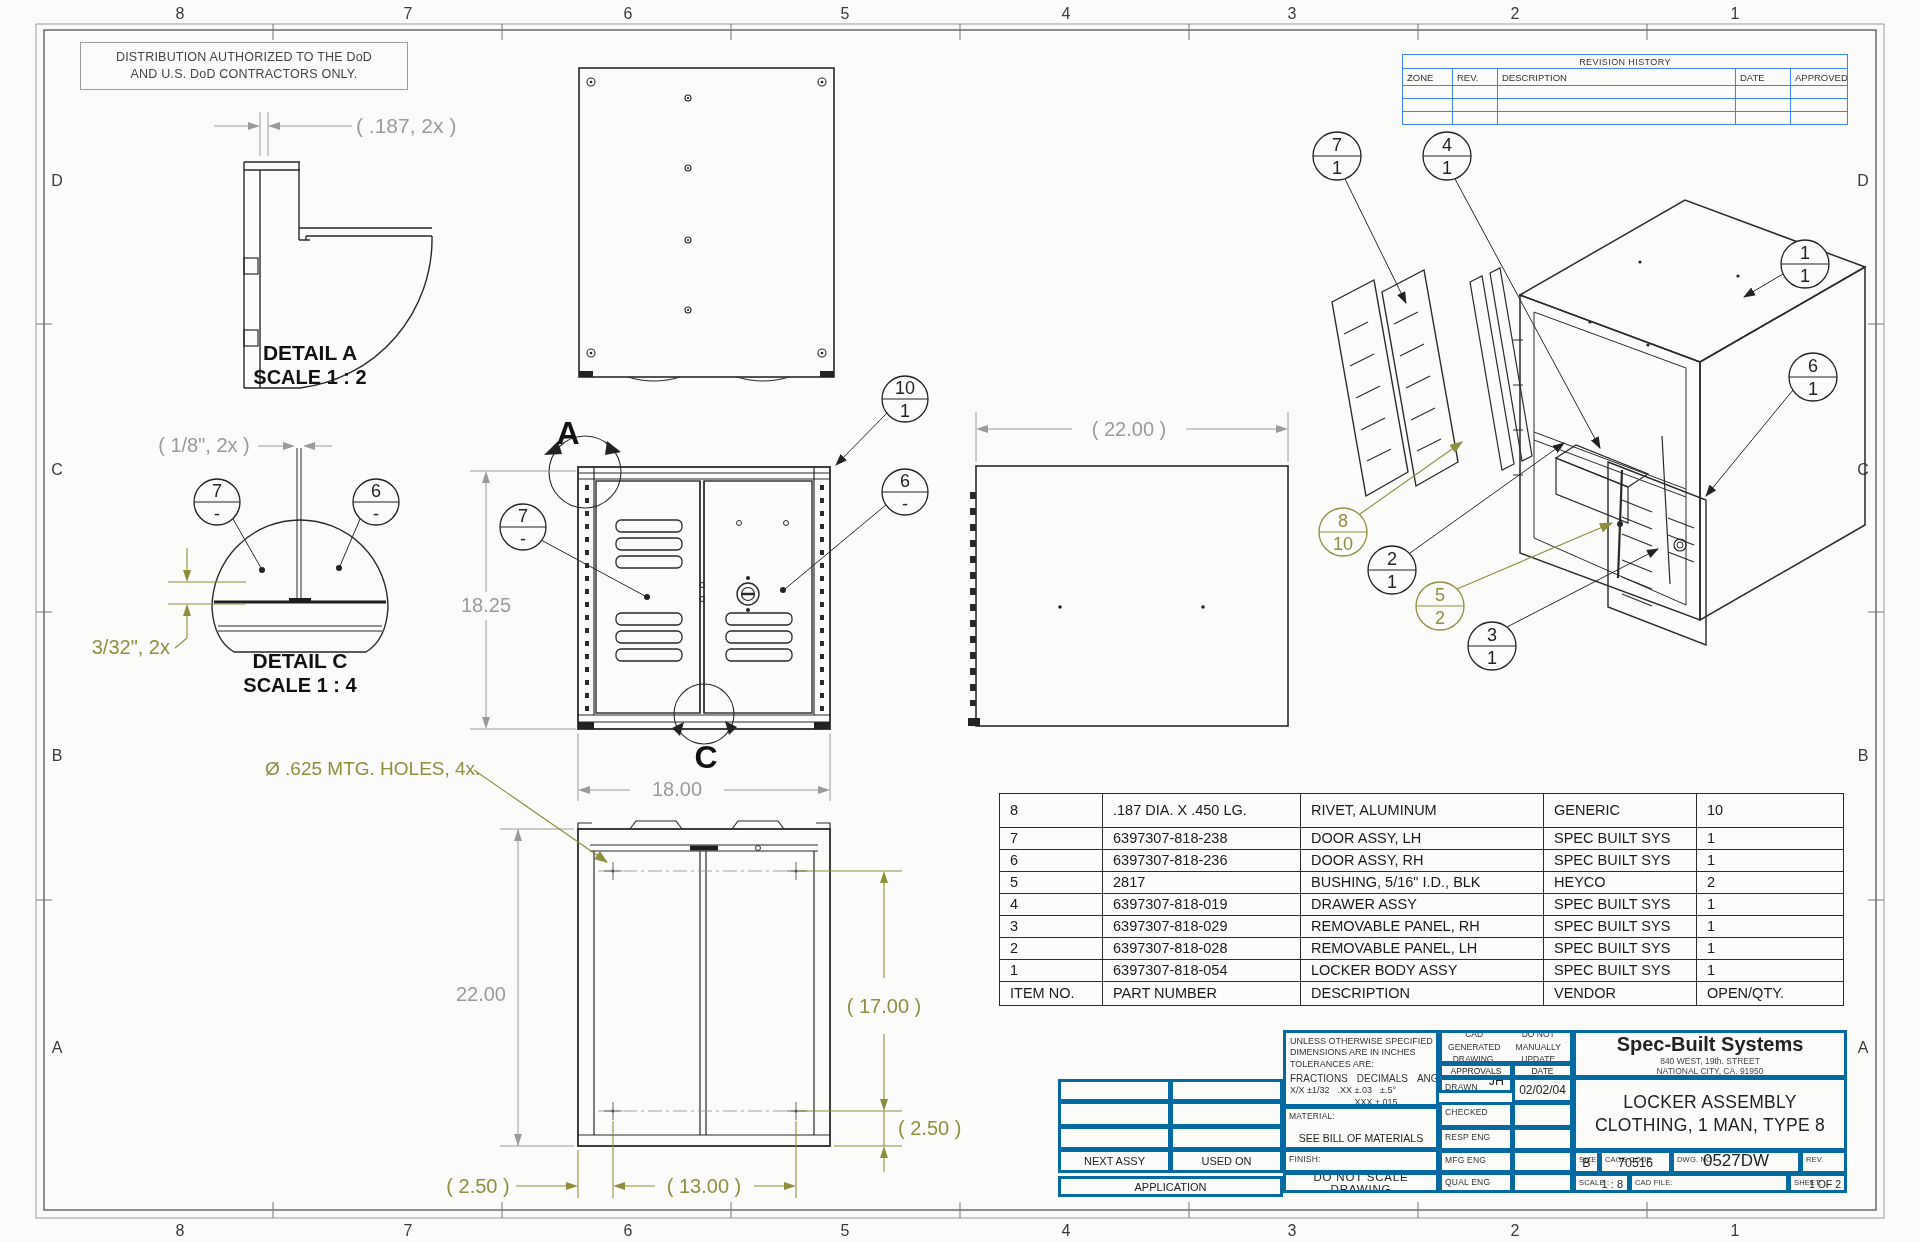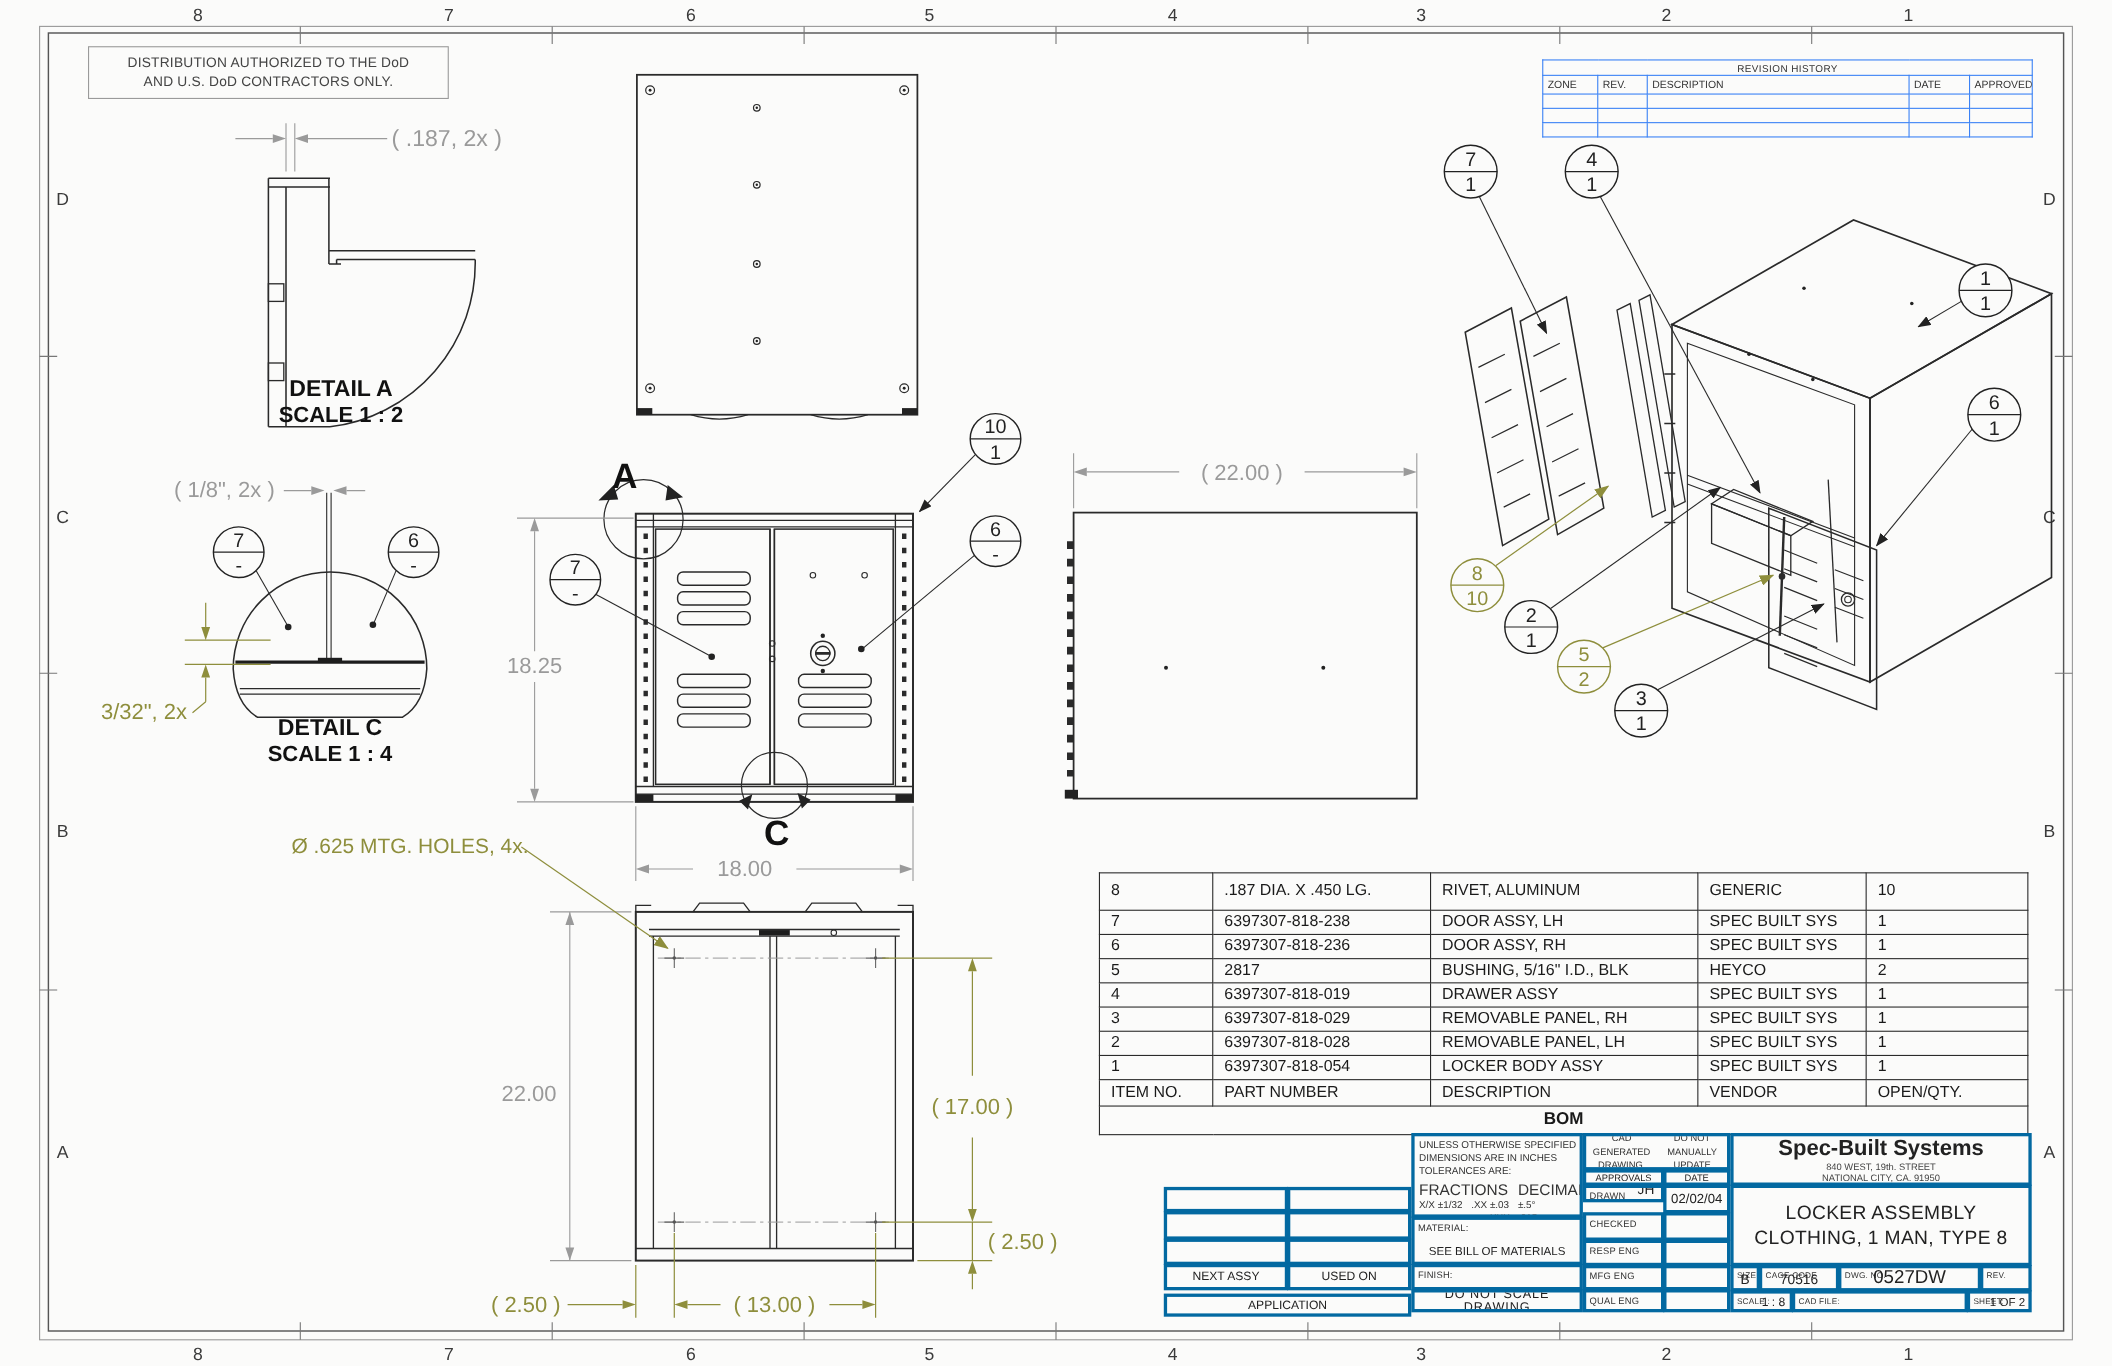--- a/index.html
+++ b/index.html
@@ -459,23 +459,20 @@
         <td>SPEC BUILT SYS</td>
     <td>1</td>
   </tr>
   <tr class="rh">
     <td>ITEM NO.</td>
         <td>PART NUMBER</td>
     <td>DESCRIPTION</td>
         <td>VENDOR</td>
     <td>OPEN/QTY.</td>
   </tr>
-  <tr class="rc">
-    <td class="cap" colspan="5">BOM</td>
-  </tr>
 </tbody>
   </table>
 
 <div class="tb">
 
   <div class="cell" style="left:0;top:49px;width:113px;height:23px;"></div>
   <div class="cell" style="left:112px;top:49px;width:113px;height:23px;"></div>
   <div class="cell" style="left:0;top:71px;width:113px;height:26px;"></div>
   <div class="cell" style="left:112px;top:71px;width:113px;height:26px;"></div>
   <div class="cell" style="left:0;top:96px;width:113px;height:24px;"></div>
@@ -487,21 +484,21 @@
     <span>USED ON</span>
     </div>
   <div class="cell ctr" style="left:0;top:146px;width:225px;height:21px;font-size:11px;">
     <span>APPLICATION</span>
     </div>
 
   <div class="cell" style="left:225px;top:0;width:156px;height:77px;font-size:9px;line-height:1.25;padding:3px 0 0 4px;color:#333;">
     <div>UNLESS OTHERWISE SPECIFIED</div>
     <div>DIMENSIONS ARE IN INCHES</div>
     <div>TOLERANCES ARE:</div>
-    <div style="display:flex;gap:9px;margin-top:3px;font-size:14px;text-align:center;">
+    <div style="display:flex;gap:9px;margin-top:3px;font-size:10px;text-align:center;">
       <span>FRACTIONS</span>
       <span>DECIMALS</span>
       <span>ANGLES</span>
     </div>
     <div style="display:flex;gap:8px;font-size:9px;">
       <span>X/X ±1/32</span>
       <span>.XX ±.03</span>
       <span>±.5°</span>
     </div>
     <div style="margin-left:62px;font-size:9px;">.XXX ±.015</div>

